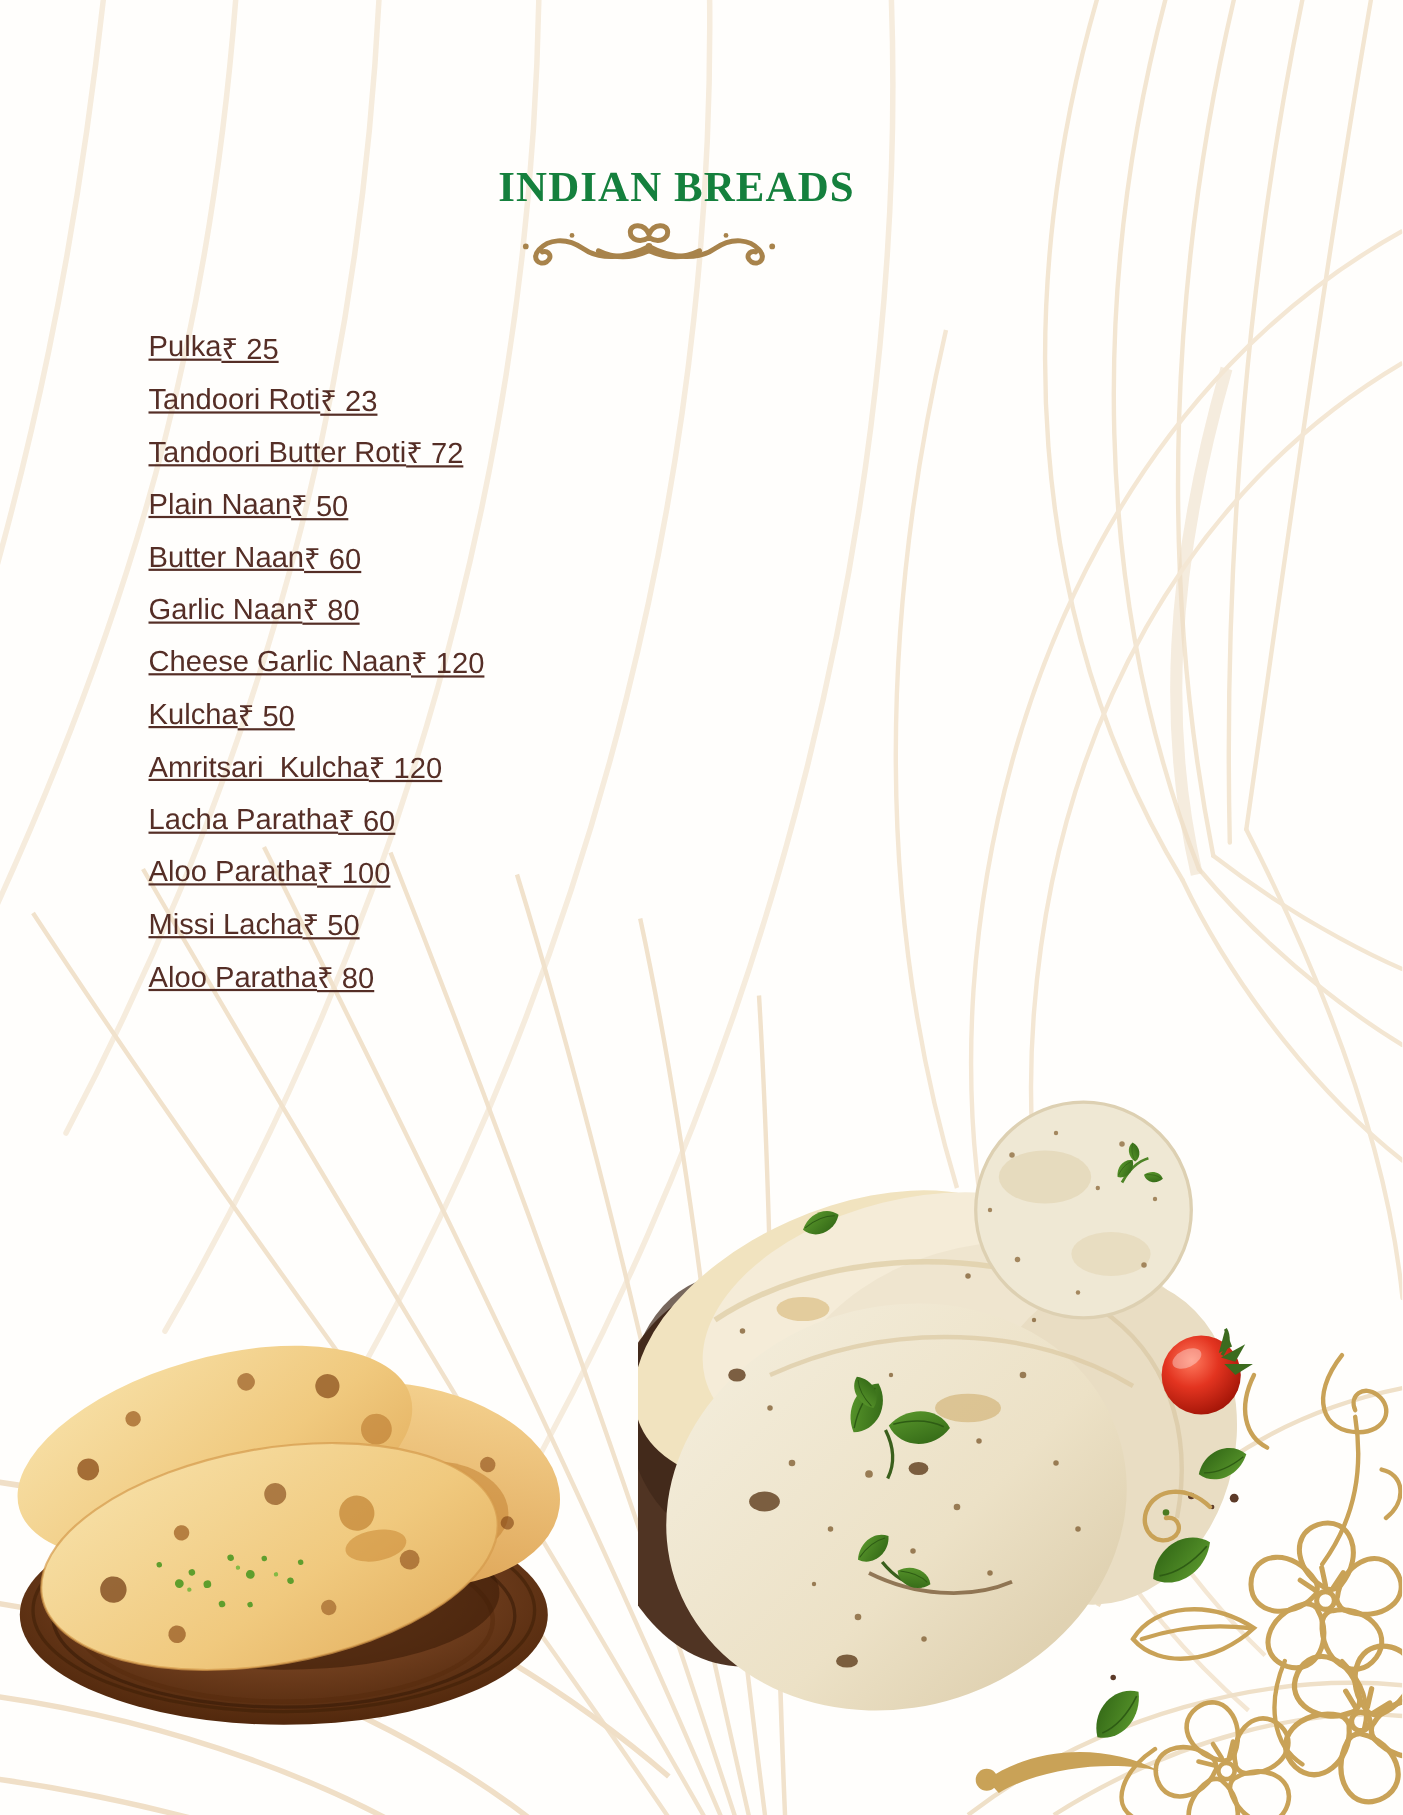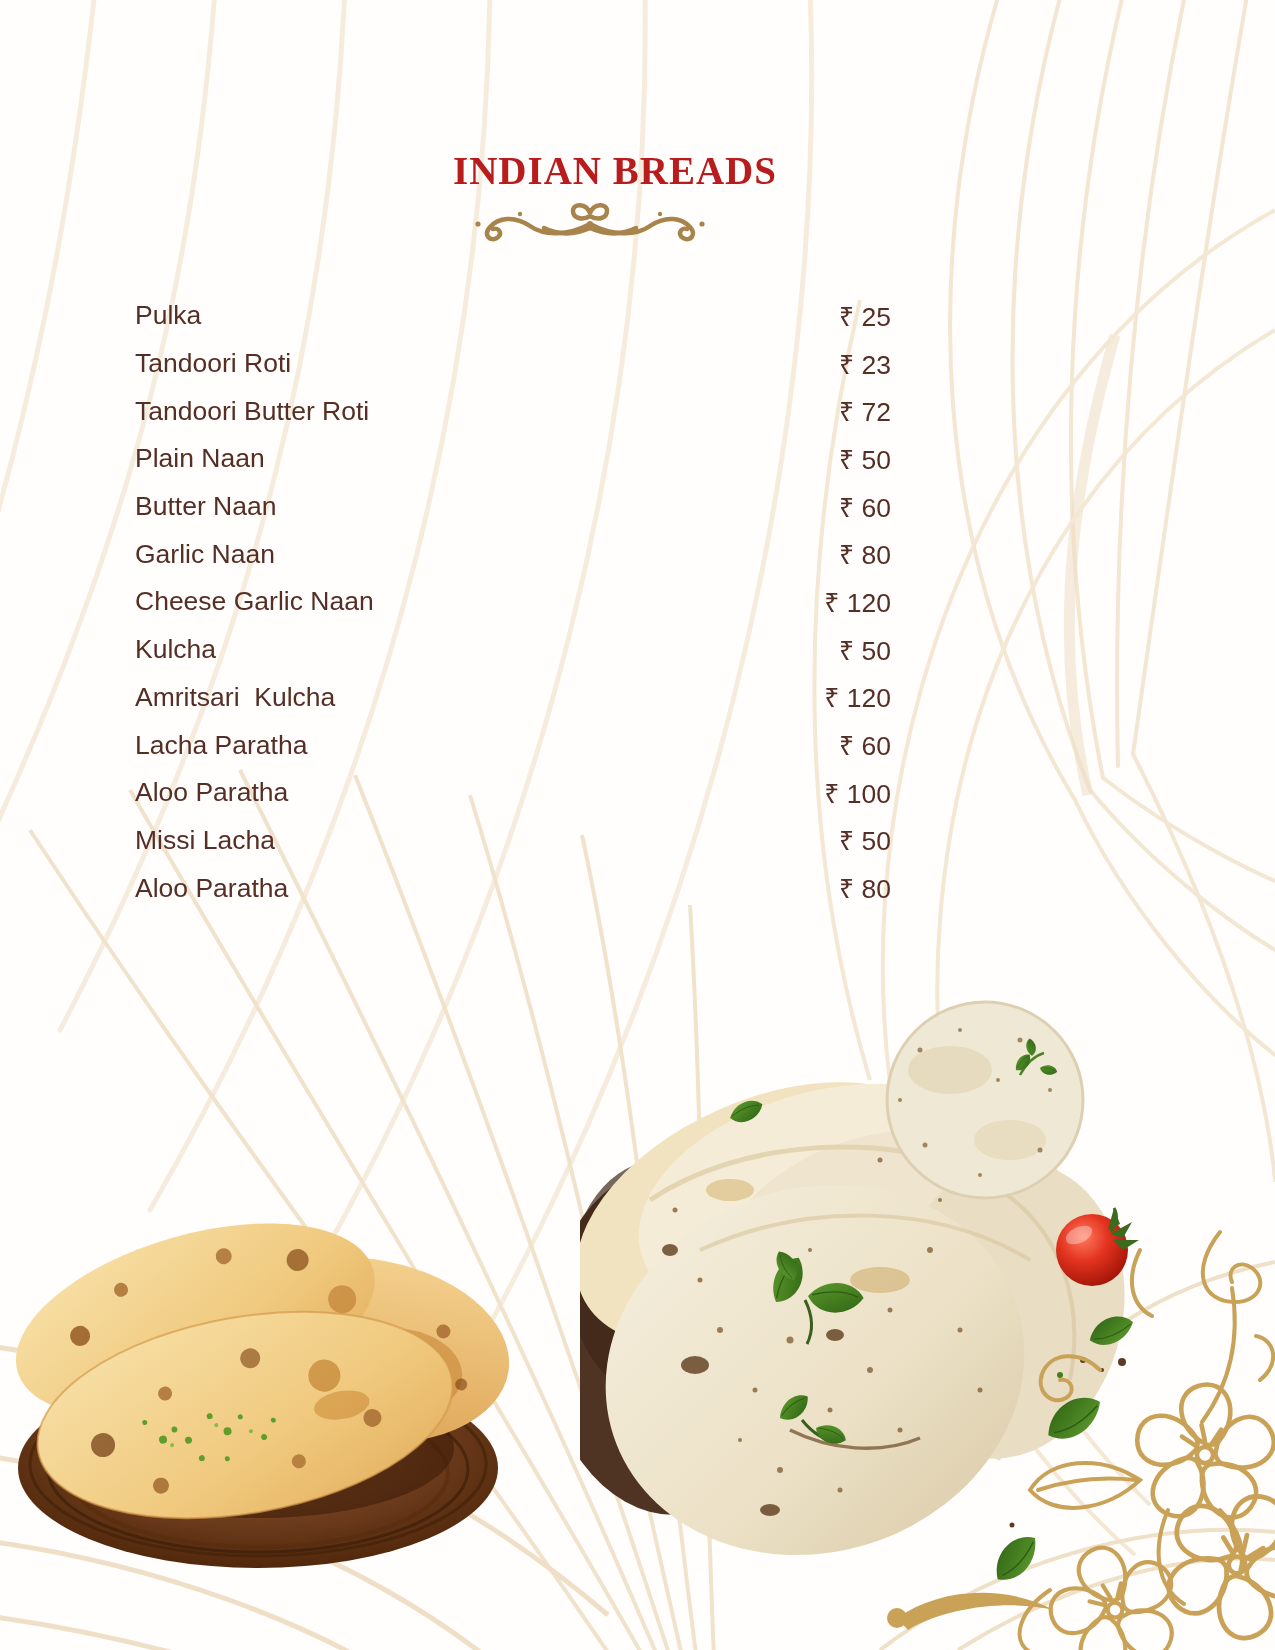--- a/index.html
+++ b/index.html
@@ -5,29 +5,29 @@
   html,body{margin:0;padding:0;background:#ffffff;}
   .page{
     position:relative;width:1275px;height:1650px;overflow:hidden;
     background:#fffefc;font-family:"Liberation Sans",sans-serif;
   }
   .bg-swirls{position:absolute;left:0;top:0;width:1275px;height:1650px;z-index:0;}
   .scene{position:absolute;z-index:1;}
   .header-title{
     position:absolute;left:390px;top:148px;width:450px;z-index:2;
     text-align:center;font-family:"Liberation Serif","DejaVu Serif",serif;
-    font-weight:700;font-size:39px;letter-spacing:1px;color:#b91c1c;
+    font-weight:700;font-size:39px;letter-spacing:1px;color:#15803d;
   }
   .ornament{position:absolute;left:468px;top:197px;z-index:2;}
   .menu-list{
     position:absolute;left:135px;top:292px;width:756px;z-index:2;
   }
   .menu-row{
-    display:flex;justify-content:space-between;align-items:center;
-    height:47.7px;font-size:26.5px;color:#54location;
+    display:flex;justify-content:flex-start;align-items:center;
+    height:47.7px;font-size:26.5px;color:#54location;text-decoration:underline;
   }
   .menu-row{color:#552e26;}
   .item-name{white-space:pre;}
   .item-price{white-space:pre;}
 </style>
 </head>
 <body>
 
 <div class="page">
 

